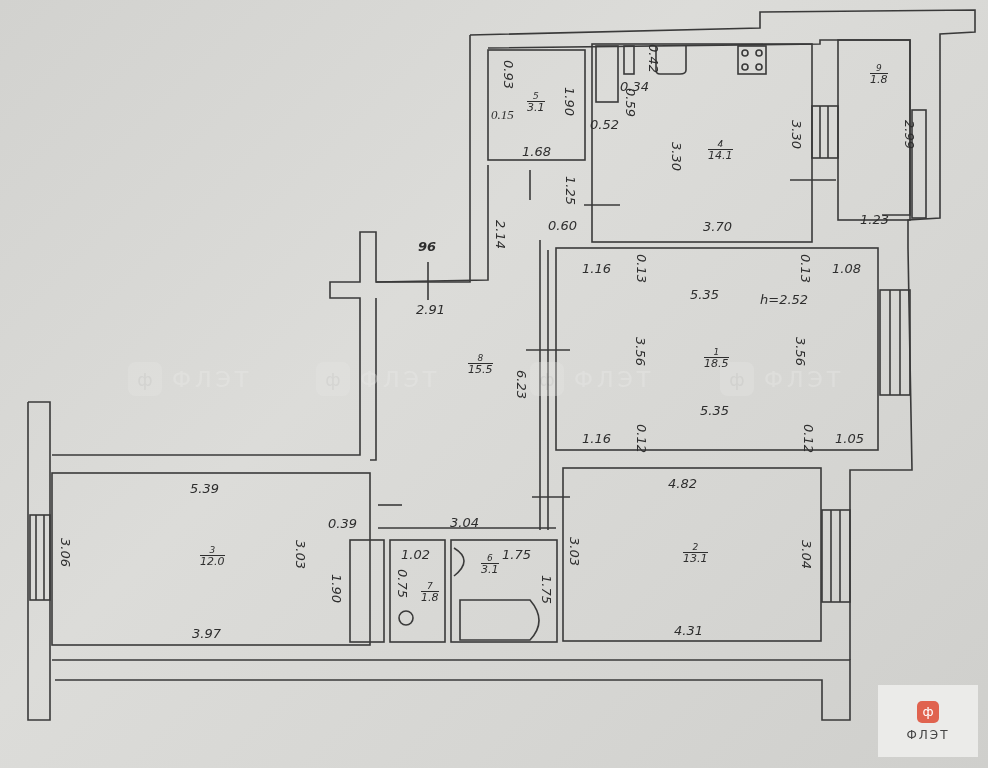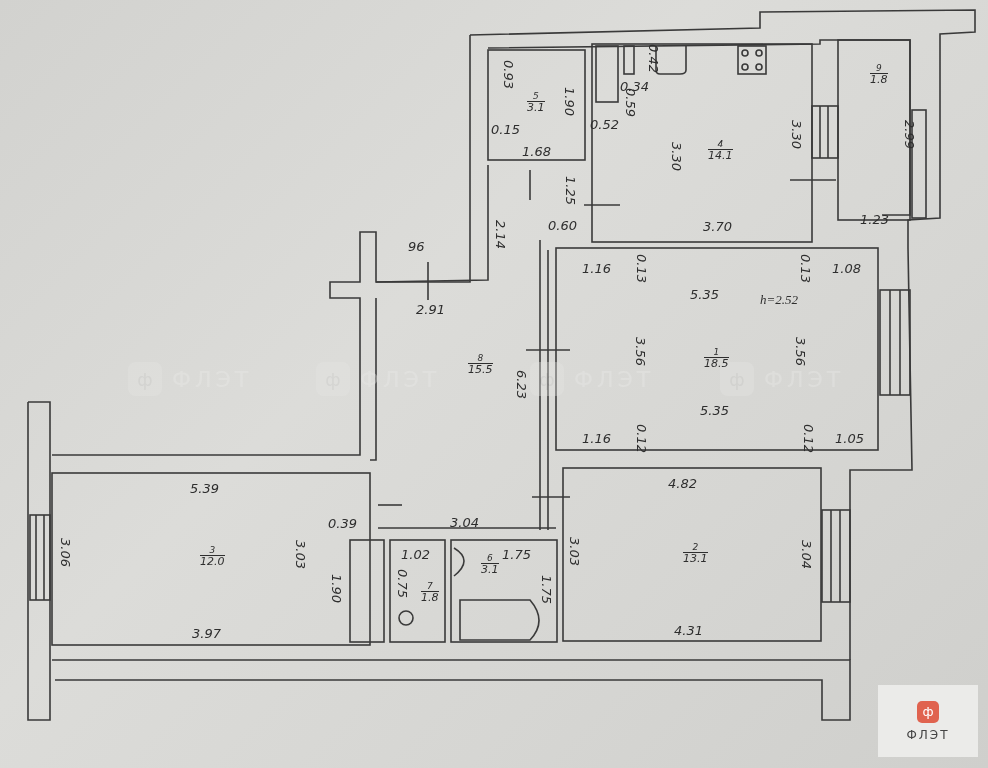--- a/index.html
+++ b/index.html
@@ -153,41 +153,41 @@
 <div class="room-no" style="left:481px; top:554px;">
     <span class="num">6</span>
     <span class="area">3.1</span>
   </div>
 <div class="room-no" style="left:421px; top:582px;">
     <span class="num">7</span>
     <span class="area">1.8</span>
   </div>
 
 <span class="lbl vert" style="left:494px; top:68px;">0.93</span>
-<span class="lbl" style="left:491px; top:123px;">0.15</span>
+<span class="lbl" style="left:491px; top:108px;font-family:Liberation Serif, serif;">0.15</span>
 <span class="lbl vert" style="left:555px; top:95px;">1.90</span>
 <span class="lbl" style="left:522px; top:145px;">1.68</span>
 <span class="lbl" style="left:590px; top:118px;">0.52</span>
 <span class="lbl vert" style="left:616px; top:96px;">0.59</span>
 <span class="lbl" style="left:620px; top:80px;">0.34</span>
 <span class="lbl vert" style="left:639px; top:52px;">0.42</span>
 <span class="lbl vert" style="left:662px; top:150px;">3.30</span>
 <span class="lbl vert" style="left:782px; top:128px;">3.30</span>
 <span class="lbl" style="left:703px; top:220px;">3.70</span>
 <span class="lbl vert" style="left:556px; top:184px;">1.25</span>
 <span class="lbl" style="left:548px; top:219px;">0.60</span>
 <span class="lbl vert" style="left:486px; top:228px;">2.14</span>
-<span class="lbl" style="left:408px; top:240px;">96</span>
+<span class="lbl" style="left:418px; top:240px;font-weight:bold;">96</span>
 <span class="lbl" style="left:416px; top:303px;">2.91</span>
 <span class="lbl vert" style="left:507px; top:378px;">6.23</span>
 
 <span class="lbl" style="left:582px; top:262px;">1.16</span>
 <span class="lbl vert" style="left:627px; top:262px;">0.13</span>
 <span class="lbl" style="left:690px; top:288px;">5.35</span>
-<span class="lbl" style="left:760px; top:293px;font-family:Liberation Serif, serif;">h=2.52</span>
+<span class="lbl" style="left:760px; top:293px;">h=2.52</span>
 <span class="lbl vert" style="left:791px; top:262px;">0.13</span>
 <span class="lbl" style="left:832px; top:262px;">1.08</span>
 <span class="lbl vert" style="left:626px; top:345px;">3.56</span>
 <span class="lbl vert" style="left:786px; top:345px;">3.56</span>
 <span class="lbl" style="left:700px; top:404px;">5.35</span>
 <span class="lbl" style="left:582px; top:432px;">1.16</span>
 <span class="lbl vert" style="left:627px; top:432px;">0.12</span>
 <span class="lbl vert" style="left:794px; top:432px;">0.12</span>
 <span class="lbl" style="left:835px; top:432px;">1.05</span>
 

